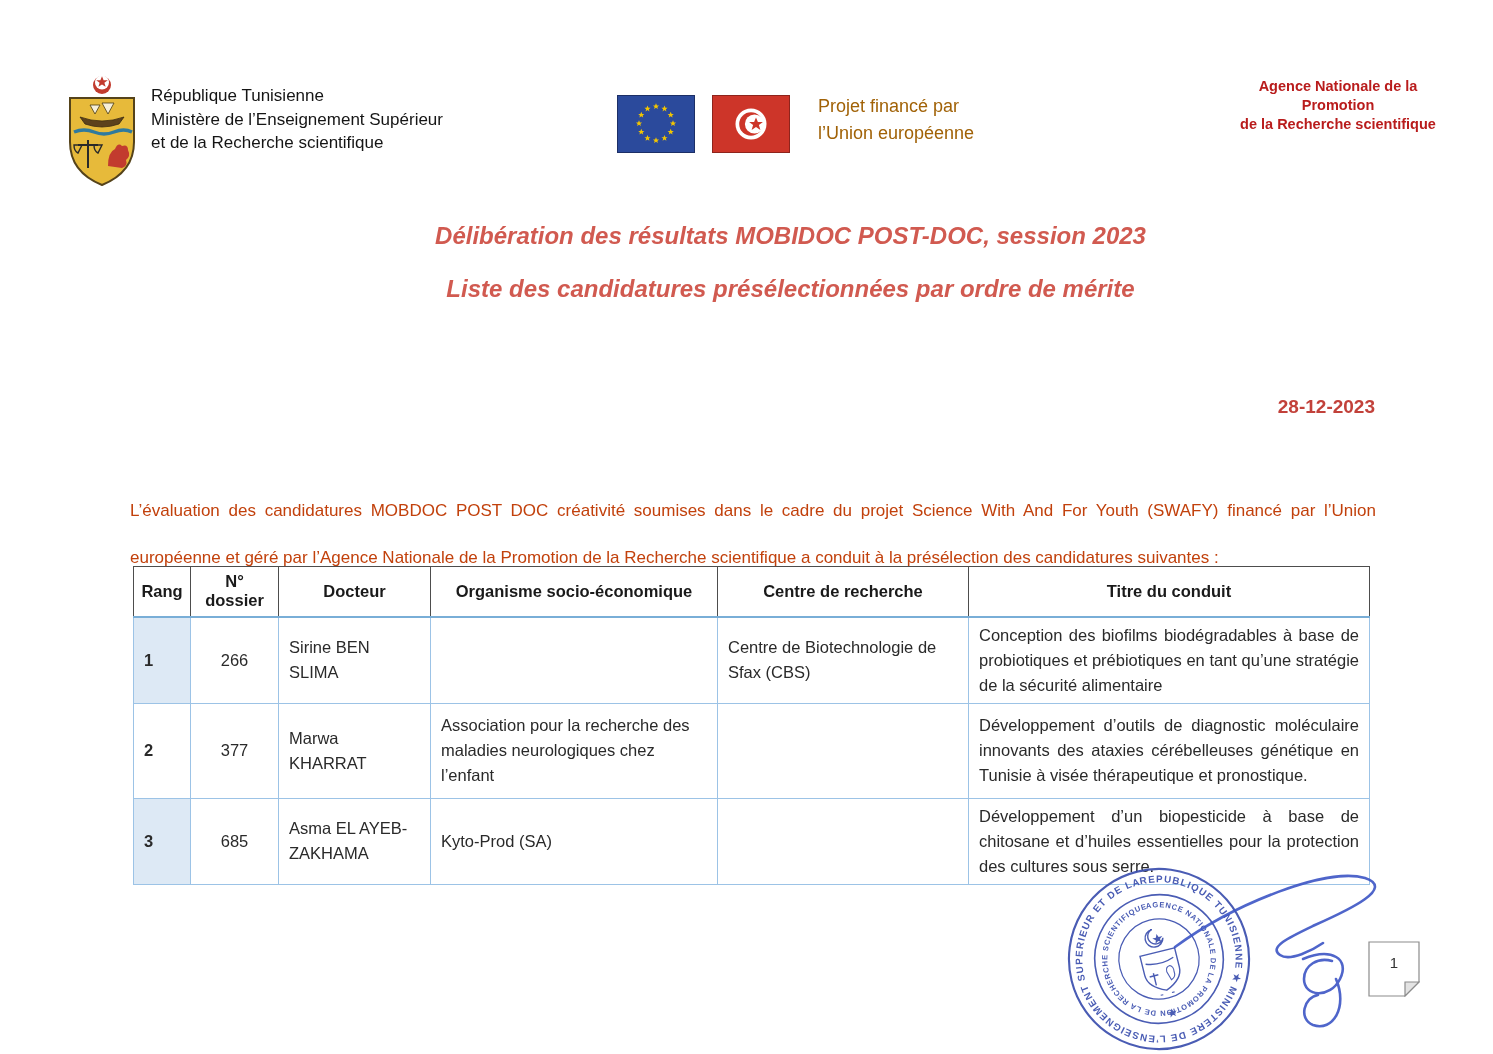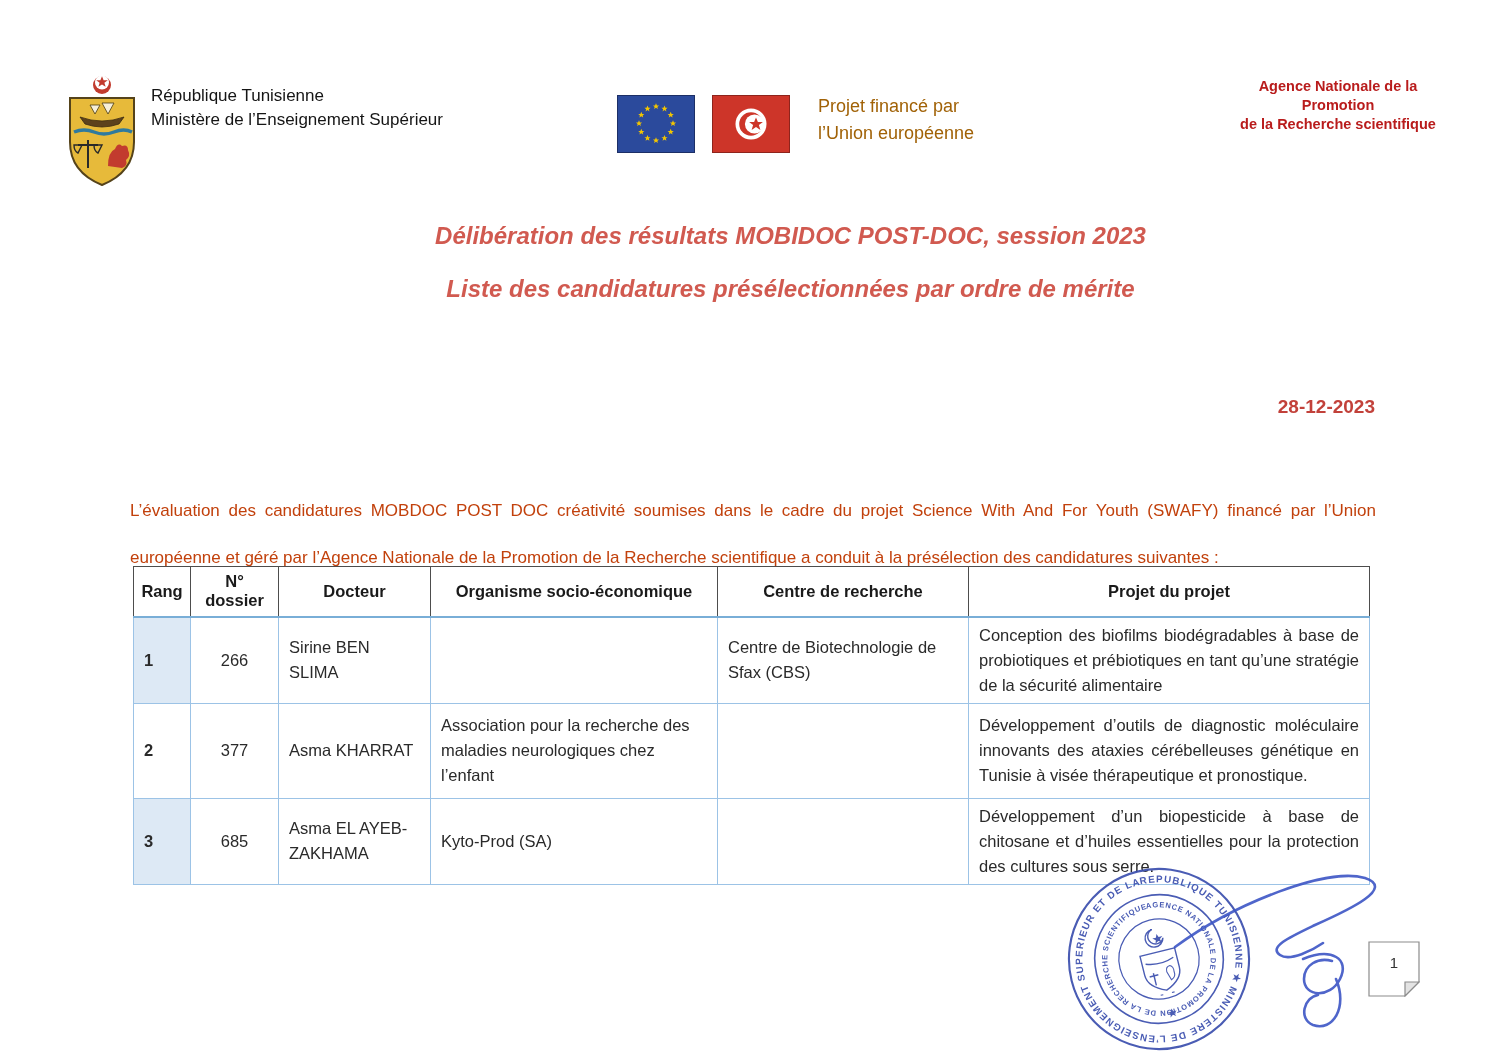--- a/index.html
+++ b/index.html
@@ -86,20 +86,21 @@
       <path d="M12,73 L20,73 L16,81 Q12,79 12,73 Z" fill="none" stroke="#2a2a2a" stroke-width="1.4"></path>
       <path d="M32,73 L40,73 L36,81 Q32,79 32,73 Z" fill="none" stroke="#2a2a2a" stroke-width="1.4"></path>
 
       <path d="M46,94 Q46,80 53,77 Q56,70 60,74 Q66,72 66,78 Q69,84 64,88 Q66,94 60,96 Z" fill="#c23b2e"></path>
     </svg>
   </div>
 
   <div class="abs ministry">
     <div>République Tunisienne</div>
     <div>Ministère de l’Enseignement Supérieur</div>
+    <div>et de la Recherche scientifique</div>
   </div>
 
   <div class="abs flag flag-eu">
     <svg width="78" height="58" viewBox="0 0 78 58">
       <defs>
         <path id="eustar" d="M0,-3.2 L0.95,-1 L3.05,-1 L1.35,0.4 L1.9,2.6 L0,1.3 L-1.9,2.6 L-1.35,0.4 L-3.05,-1 L-0.95,-1 Z" fill="#f2c500"></path>
       </defs>
       <rect x="0.5" y="0.5" width="77" height="57" fill="#2b4a9c" stroke="#1c2f66" stroke-width="1"></rect>
       <use href="#eustar" x="39" y="11.5"></use>
         <use href="#eustar" x="47.5" y="13.8"></use>
@@ -154,36 +155,36 @@
         <col style="width:251px">
         <col style="width:401px">
     </colgroup>
     <thead>
       <tr>
         <th>Rang</th>
         <th>N° dossier</th>
         <th>Docteur</th>
         <th>Organisme socio-économique</th>
         <th>Centre de recherche</th>
-        <th>Projet du projet</th>
+        <th>Titre du conduit</th>
       </tr>
     </thead>
     <tbody>
       <tr class="r1">
         <td class="rang shaded">1</td>
         <td class="dossier">266</td>
         <td>Sirine BEN SLIMA</td>
         <td></td>
         <td>Centre de Biotechnologie de Sfax (CBS)</td>
         <td class="titre">Conception des biofilms biodégradables à base de probiotiques et prébiotiques en tant qu’une stratégie de la sécurité alimentaire</td>
       </tr>
       <tr class="r2">
         <td class="rang">2</td>
         <td class="dossier">377</td>
-        <td>Asma KHARRAT</td>
+        <td>Marwa KHARRAT</td>
         <td>Association pour la recherche des maladies neurologiques chez l’enfant</td>
         <td></td>
         <td class="titre">Développement d’outils de diagnostic moléculaire innovants des ataxies cérébelleuses génétique en Tunisie à visée thérapeutique et pronostique.</td>
       </tr>
       <tr class="r3">
         <td class="rang shaded">3</td>
         <td class="dossier">685</td>
         <td>Asma EL AYEB-ZAKHAMA</td>
         <td>Kyto-Prod (SA)</td>
         <td></td>

